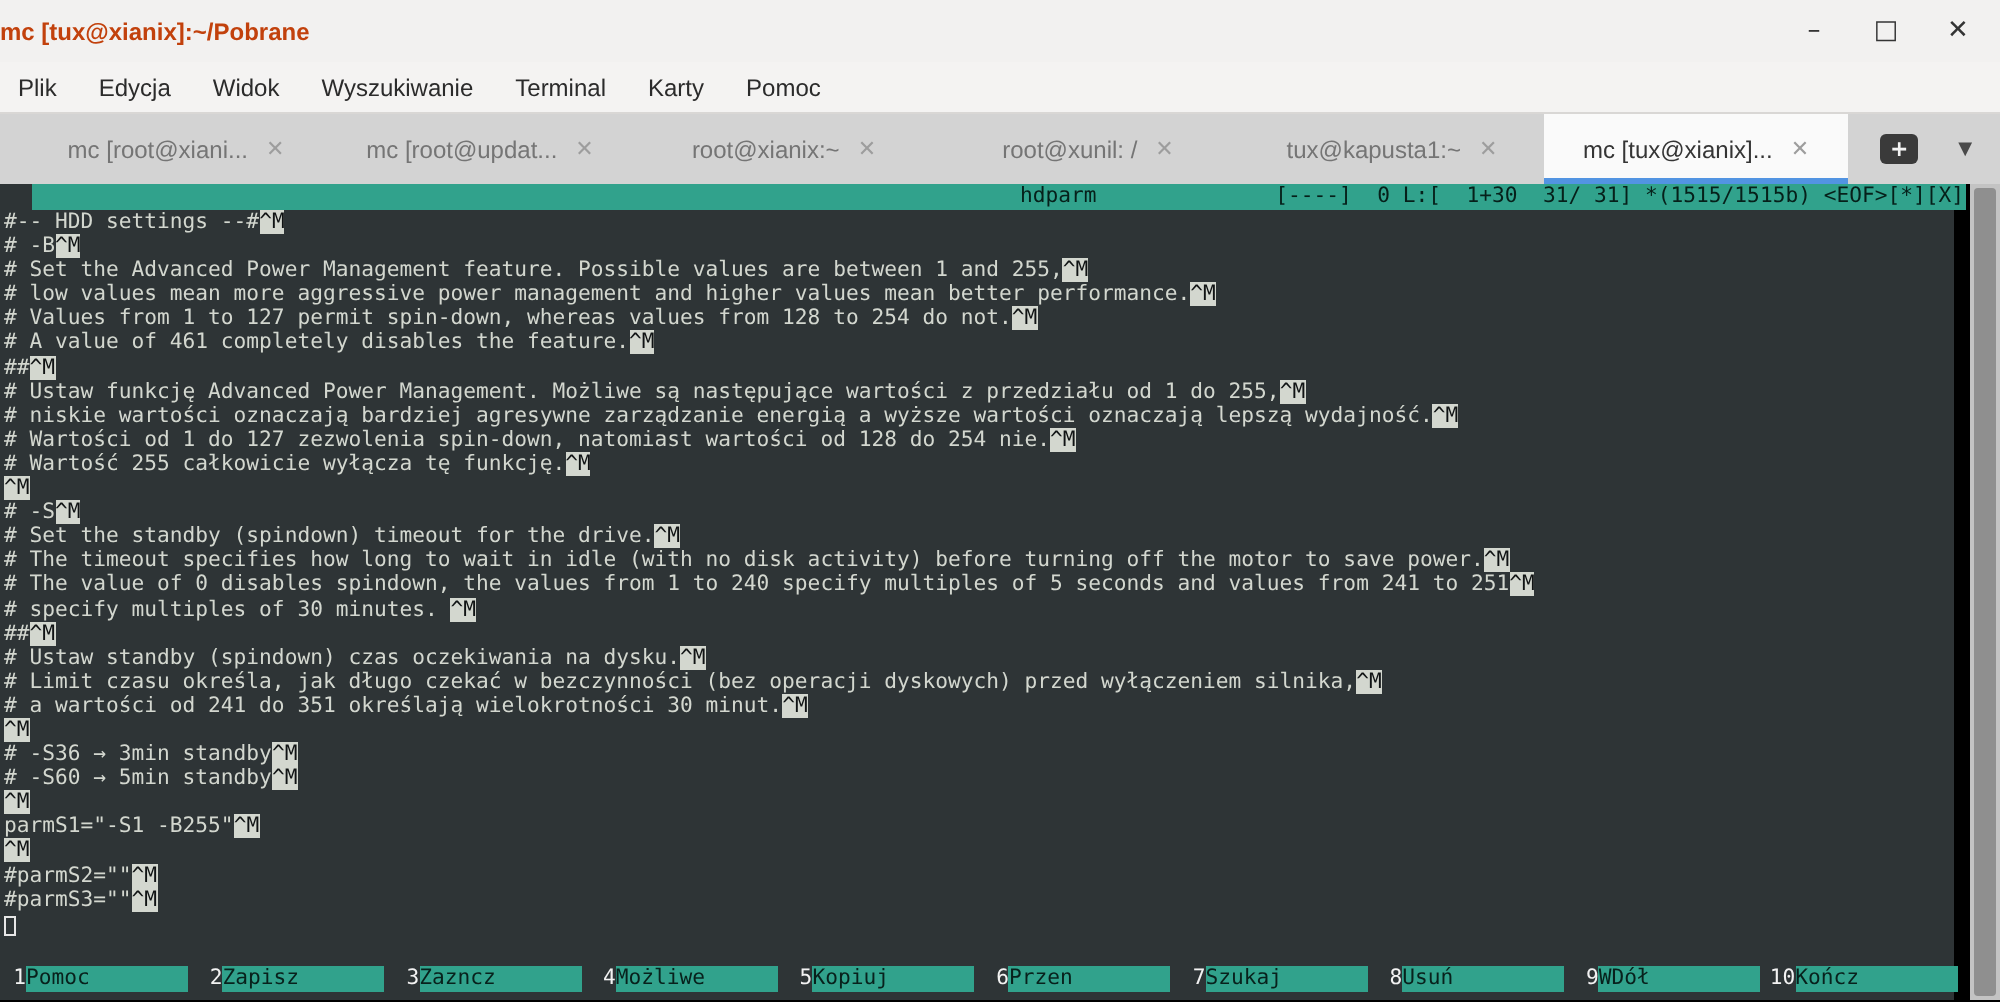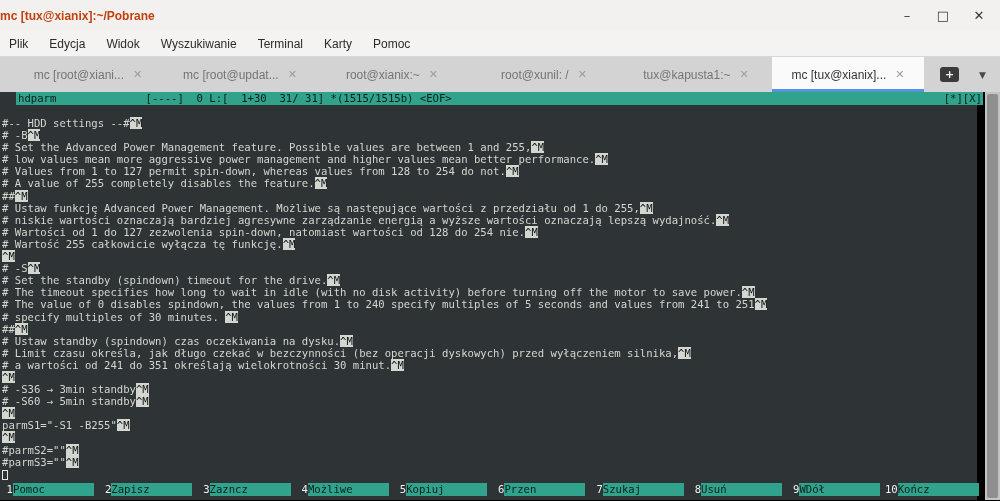--- a/index.html
+++ b/index.html
@@ -38,23 +38,23 @@
   .newtab-btn{width:19px;height:15px;background:#3a3a3a;border-radius:3px;color:#f2f2f2;
     display:flex;align-items:center;justify-content:center;font:bold 11px "DejaVu Sans",sans-serif;}
   .tabmenu-btn{font:9px "DejaVu Sans",sans-serif;color:#4a4a4a;}
 
   
   .terminal{height:408px;background:#000;position:relative;
     font-size:10.6px;line-height:12.1px;color:var(--term-fg);}
   .term-fill{position:absolute;left:0;top:0;width:977px;height:100%;background:var(--term-bg);}
   .term-content{position:absolute;left:0;top:0;width:983px;height:100%;display:flex;flex-direction:column;}
   .ed-header{height:13px;line-height:13px;background:var(--teal);color:#06201a;
-    display:flex;justify-content:space-between;white-space:pre;padding-left:2px;margin-left:16px;}
+    display:flex;justify-content:flex-end;white-space:pre;padding-left:2px;margin-left:16px;}
   .ed-header .hr{padding-right:1px;}
-  .ed-lines{flex:0 0 auto;padding-left:2px;padding-top:12px;}
+  .ed-lines{flex:0 0 auto;padding-left:2px;padding-top:0;}
   .line{height:12.1px;white-space:pre;}
   .cr{background:var(--cr-bg);color:var(--cr-fg);}
   .cursor-block{display:inline-block;width:6px;height:10px;border:1px solid #e6e6e6;vertical-align:text-bottom;}
   
   .fkeybar{margin-top:auto;margin-bottom:4px;height:13px;line-height:13px;display:flex;background:transparent;}
   .fkey{flex:0 0 98.3px;display:flex;}
   .fkey .fnum{width:13px;text-align:right;color:#f2f2f2;background:transparent;}
   .fkey .flabel{width:81px;background:var(--teal);color:#08211c;white-space:pre;}
 
   
@@ -120,21 +120,21 @@
     <div class="ed-header">
       <span class="hl">hdparm              [----]  0 L:[  1+30  31/ 31] *(1515/1515b) &lt;EOF&gt;</span>
       <span class="hr">[*][X]</span>
     </div>
     <div class="ed-lines" id="edlines">
         <div class="line"><span class="t">#-- HDD settings --#</span><span class="cr">^M</span></div>
         <div class="line"><span class="t"># -B</span><span class="cr">^M</span></div>
         <div class="line"><span class="t"># Set the Advanced Power Management feature. Possible values are between 1 and 255,</span><span class="cr">^M</span></div>
         <div class="line"><span class="t"># low values mean more aggressive power management and higher values mean better performance.</span><span class="cr">^M</span></div>
         <div class="line"><span class="t"># Values from 1 to 127 permit spin-down, whereas values from 128 to 254 do not.</span><span class="cr">^M</span></div>
-        <div class="line"><span class="t"># A value of 255 completely disables the feature.</span><span class="cr">^M</span></div>
+        <div class="line"><span class="t"># A value of 461 completely disables the feature.</span><span class="cr">^M</span></div>
         <div class="line"><span class="t">##</span><span class="cr">^M</span></div>
         <div class="line"><span class="t"># Ustaw funkcję Advanced Power Management. Możliwe są następujące wartości z przedziału od 1 do 255,</span><span class="cr">^M</span></div>
         <div class="line"><span class="t"># niskie wartości oznaczają bardziej agresywne zarządzanie energią a wyższe wartości oznaczają lepszą wydajność.</span><span class="cr">^M</span></div>
         <div class="line"><span class="t"># Wartości od 1 do 127 zezwolenia spin-down, natomiast wartości od 128 do 254 nie.</span><span class="cr">^M</span></div>
         <div class="line"><span class="t"># Wartość 255 całkowicie wyłącza tę funkcję.</span><span class="cr">^M</span></div>
         <div class="line"><span class="t"></span><span class="cr">^M</span></div>
         <div class="line"><span class="t"># -S</span><span class="cr">^M</span></div>
         <div class="line"><span class="t"># Set the standby (spindown) timeout for the drive.</span><span class="cr">^M</span></div>
         <div class="line"><span class="t"># The timeout specifies how long to wait in idle (with no disk activity) before turning off the motor to save power.</span><span class="cr">^M</span></div>
         <div class="line"><span class="t"># The value of 0 disables spindown, the values from 1 to 240 specify multiples of 5 seconds and values from 241 to 251</span><span class="cr">^M</span></div>

